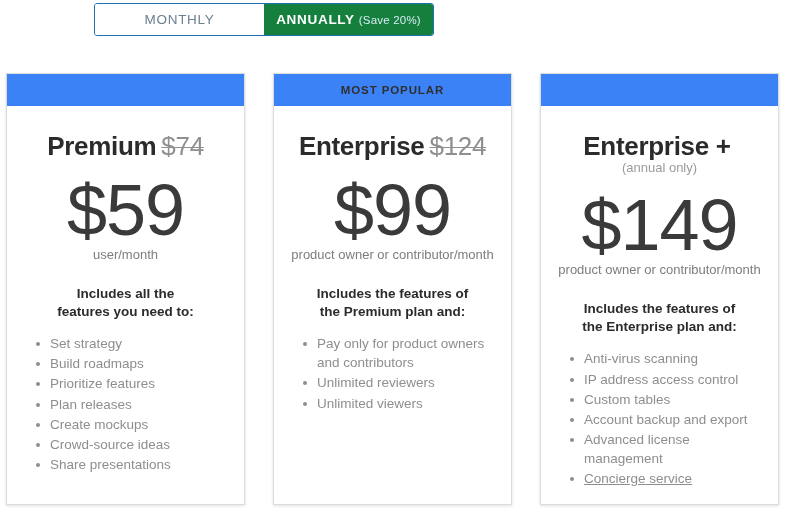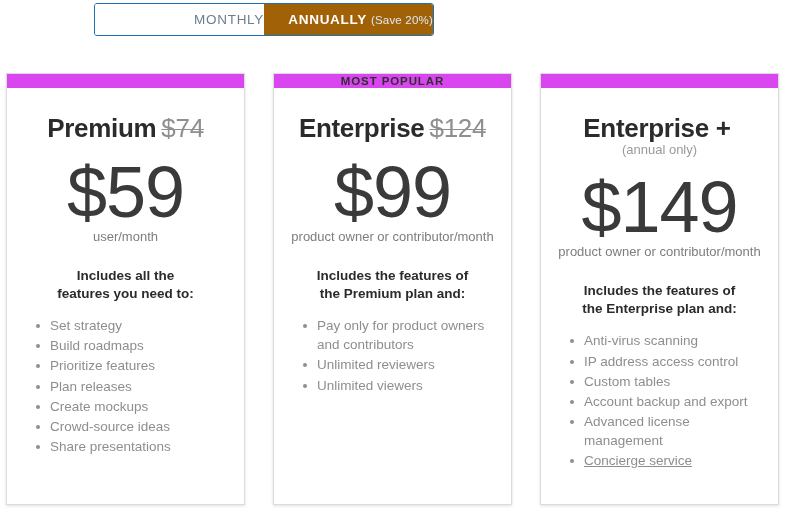--- a/index.html
+++ b/index.html
@@ -26,34 +26,34 @@
     border-radius: 3px;
     display: flex;
     overflow: hidden;
     background: #ffffff;
     box-sizing: border-box;
   }
   .toggle-opt {
     flex: 0 0 50%;
     display: flex;
     align-items: center;
-    justify-content: flex-end;
+    justify-content: center;
     font-size: 13.5px;
     letter-spacing: 0.7px;
     cursor: pointer;
     box-sizing: border-box;
     white-space: nowrap;
   }
   .toggle-opt.inactive {
     color: #6b7f8f;
     background: #ffffff;
   }
   .toggle-opt.active {
     color: #ffffff;
-    background: #a16207;
+    background: #15803d;
     font-weight: bold;
   }
   .toggle-save {
     font-weight: normal;
     font-size: 11.5px;
     margin-left: 4px;
     letter-spacing: 0.2px;
     color: #dbeaf7;
   }
 
@@ -73,22 +73,22 @@
     height: 432px;
     background: #ffffff;
     border: 1px solid #dcdcdc;
     box-shadow: 0 1px 3px rgba(0,0,0,0.13);
     box-sizing: border-box;
     display: flex;
     flex-direction: column;
     overflow: hidden;
   }
   .card-band {
-    height: 14px;
-    background: #d946ef;
+    height: 32px;
+    background: #3b82f6;
     display: flex;
     align-items: center;
     justify-content: center;
     flex: 0 0 auto;
   }
   .band-label {
     font-size: 11.5px;
     font-weight: bold;
     letter-spacing: 0.9px;
     color: #2f2f2f;

